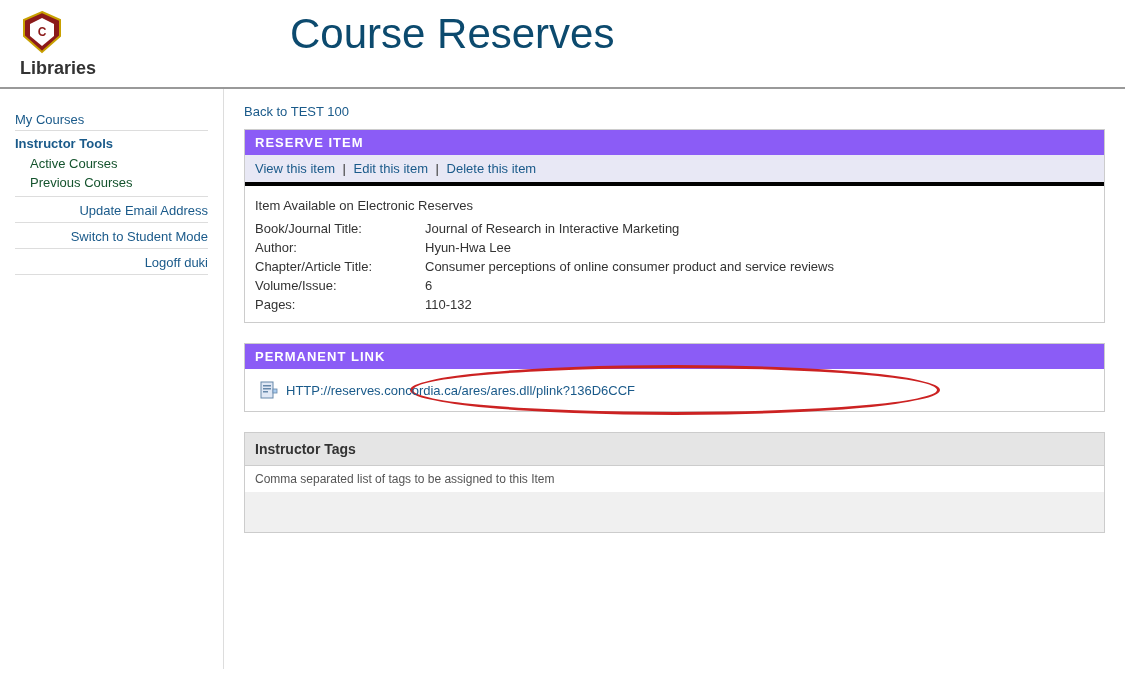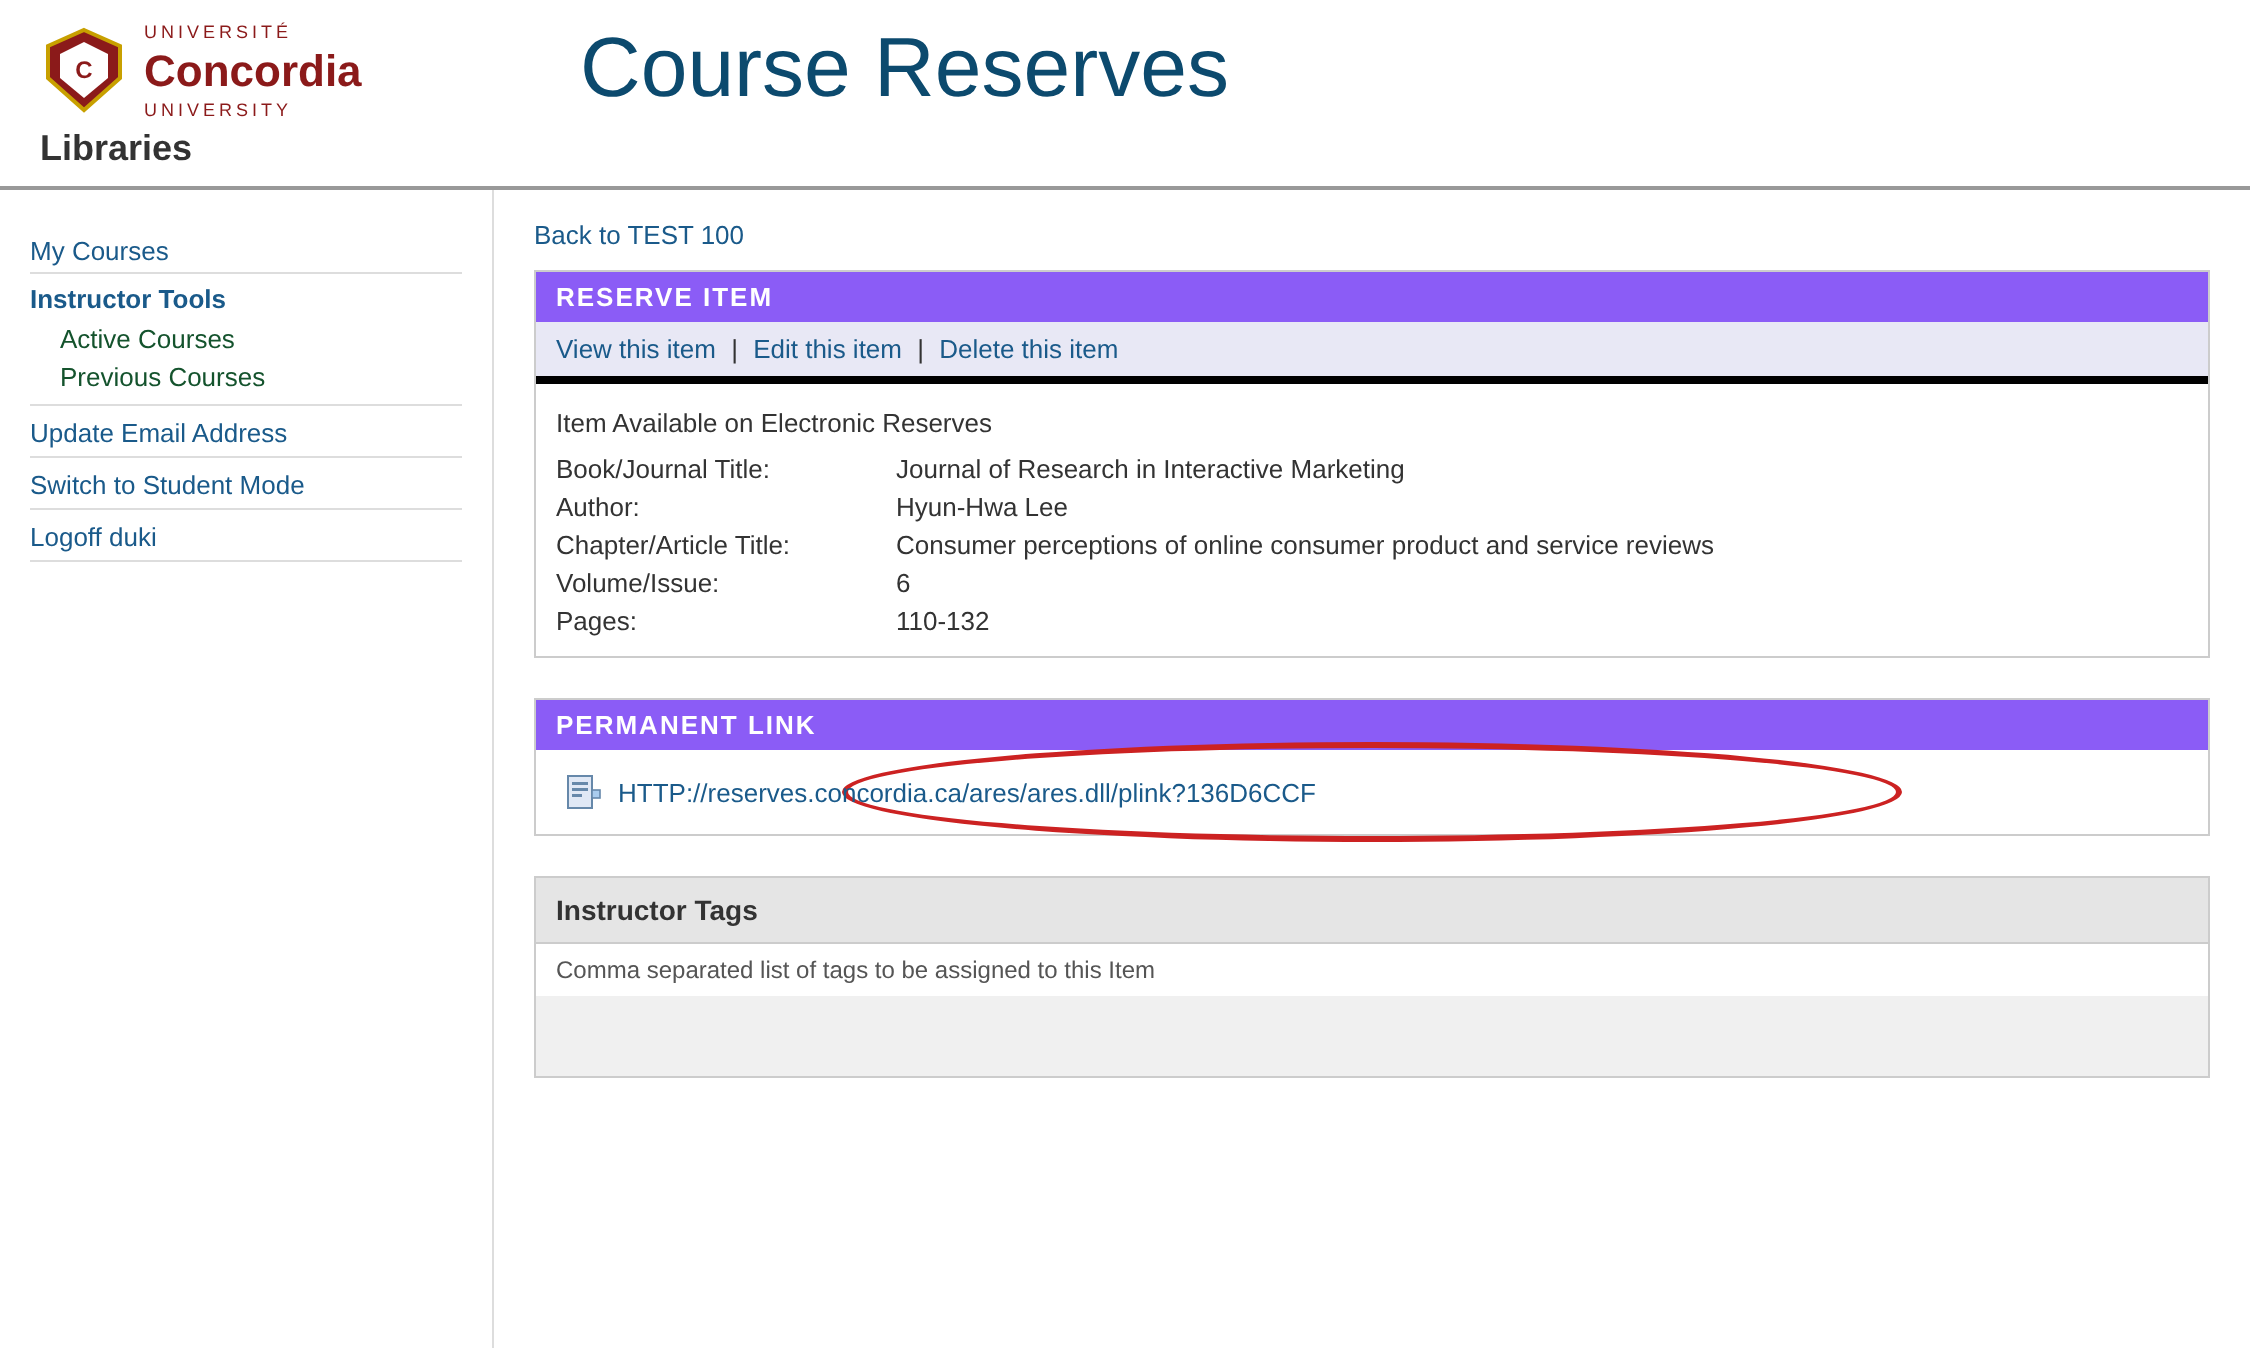--- a/index.html
+++ b/index.html
@@ -59,21 +59,21 @@
     }
 
     
     #main-layout {
       display: flex;
       min-height: 580px;
     }
 
     
     #sidebar {
-      width: 247px;
+      width: 224px;
       flex-shrink: 0;
       padding: 20px 15px;
       border-right: 1px solid #ddd;
     }
     .sidebar-link {
       display: block;
       color: #1a5a8a;
       text-decoration: none;
       padding: 3px 0;
       font-size: 13px;
@@ -103,20 +103,21 @@
     }
     .sidebar-plain-link {
       display: block;
       color: #1a5a8a;
       text-decoration: none;
       padding: 4px 0;
       font-size: 13px;
       cursor: pointer;
       border-bottom: 1px solid #ddd;
       margin-bottom: 2px;
+      text-align: right;
     }
 
     
     #content {
       flex: 1;
       padding: 15px 20px;
     }
     #back-link {
       color: #1a5a8a;
       text-decoration: none;
@@ -250,25 +251,20 @@
 
 <div id="header">
   <div id="logo-area">
     <div id="logo-emblem">
 
       <svg id="shield-icon" viewBox="0 0 44 44" xmlns="http://www.w3.org/2000/svg">
         <polygon points="22,2 40,10 40,26 22,42 4,26 4,10" fill="#8b1a1a" stroke="#c8a000" stroke-width="2"></polygon>
         <polygon points="22,8 34,14 34,26 22,36 10,26 10,14" fill="#fff"></polygon>
         <text x="22" y="26" text-anchor="middle" font-size="12" font-weight="bold" fill="#8b1a1a">C</text>
       </svg>
-      <div id="university-name">
-        <span style="font-size:9px; letter-spacing:2px; color:#8b1a1a;">UNIVERSITÉ</span>
-        <span class="concordia" style="font-size:22px; font-weight:bold; color:#8b1a1a;">Concordia</span>
-        <span class="university" style="font-size:9px; letter-spacing:2px; color:#8b1a1a;">UNIVERSITY</span>
-      </div>
     </div>
     <div id="libraries-label">Libraries</div>
   </div>
   <div id="page-title-area">
     <h1 id="page-title">Course Reserves</h1>
   </div>
 </div>
 
 <div id="main-layout">
 

